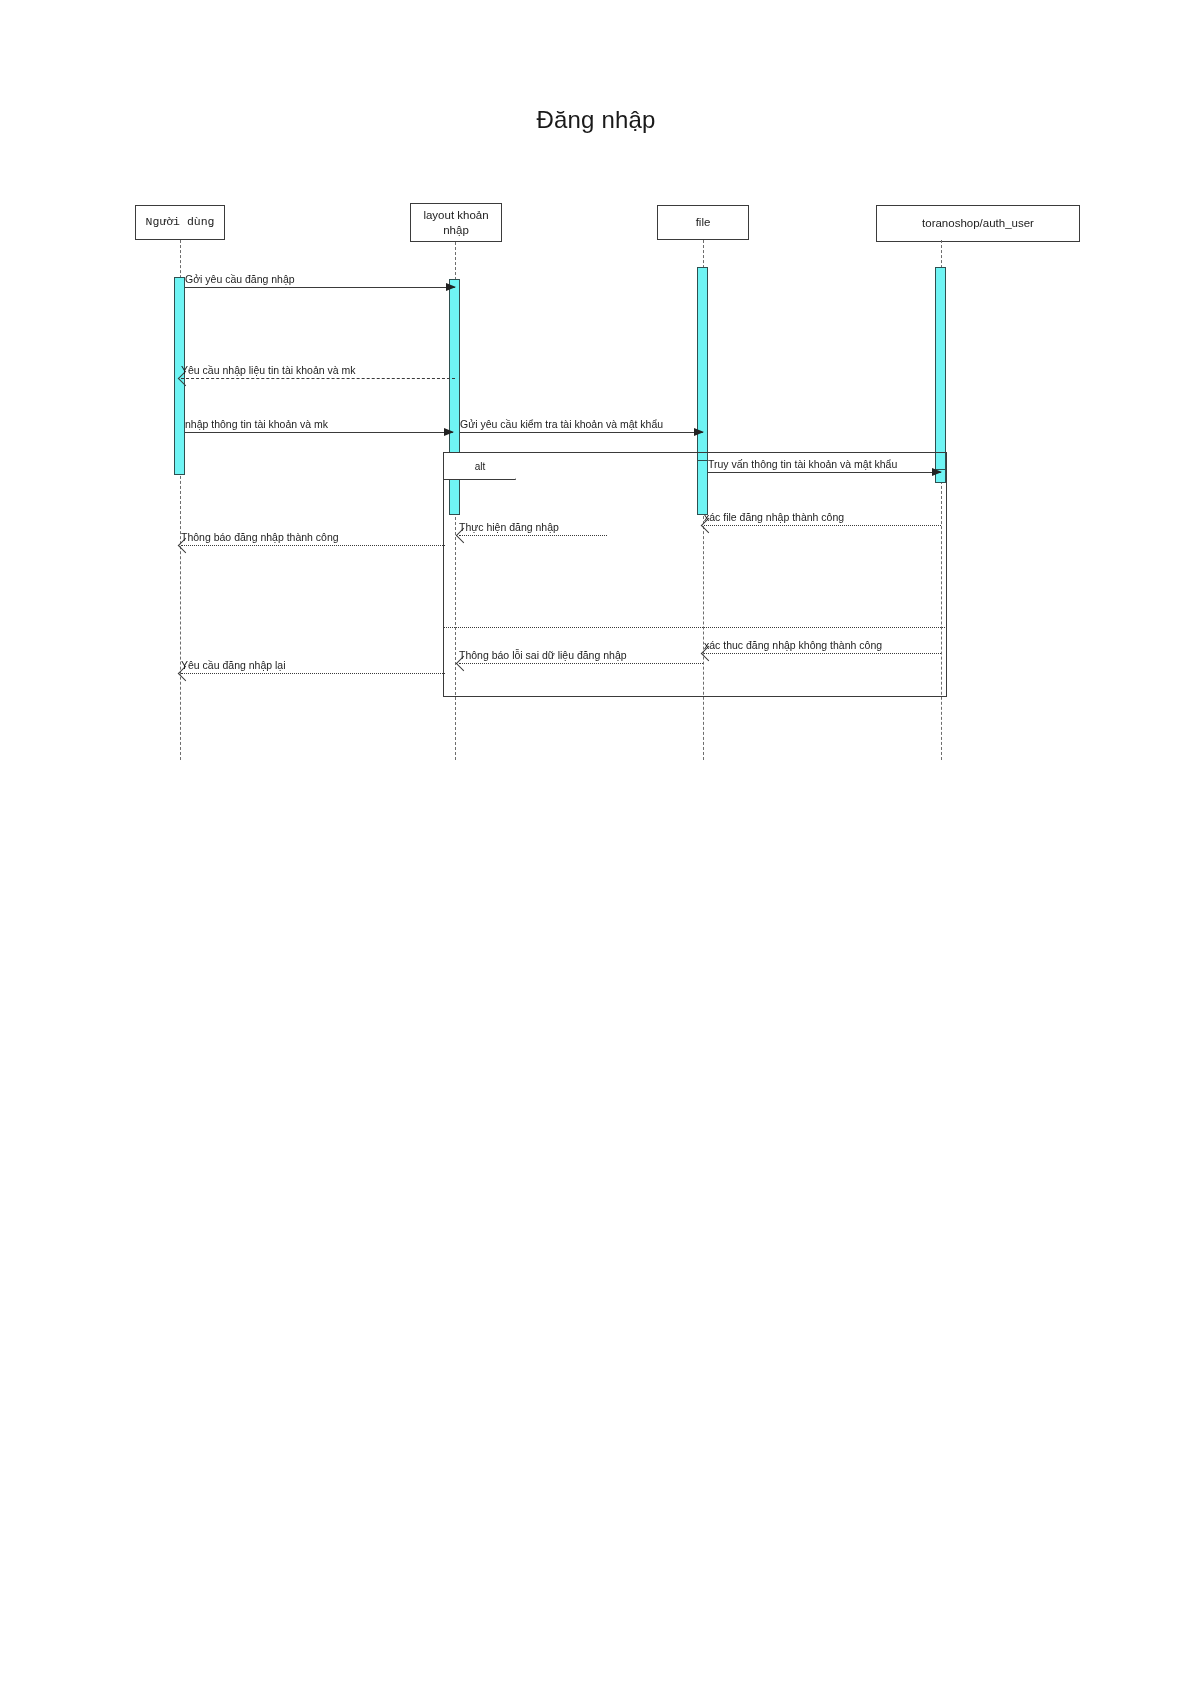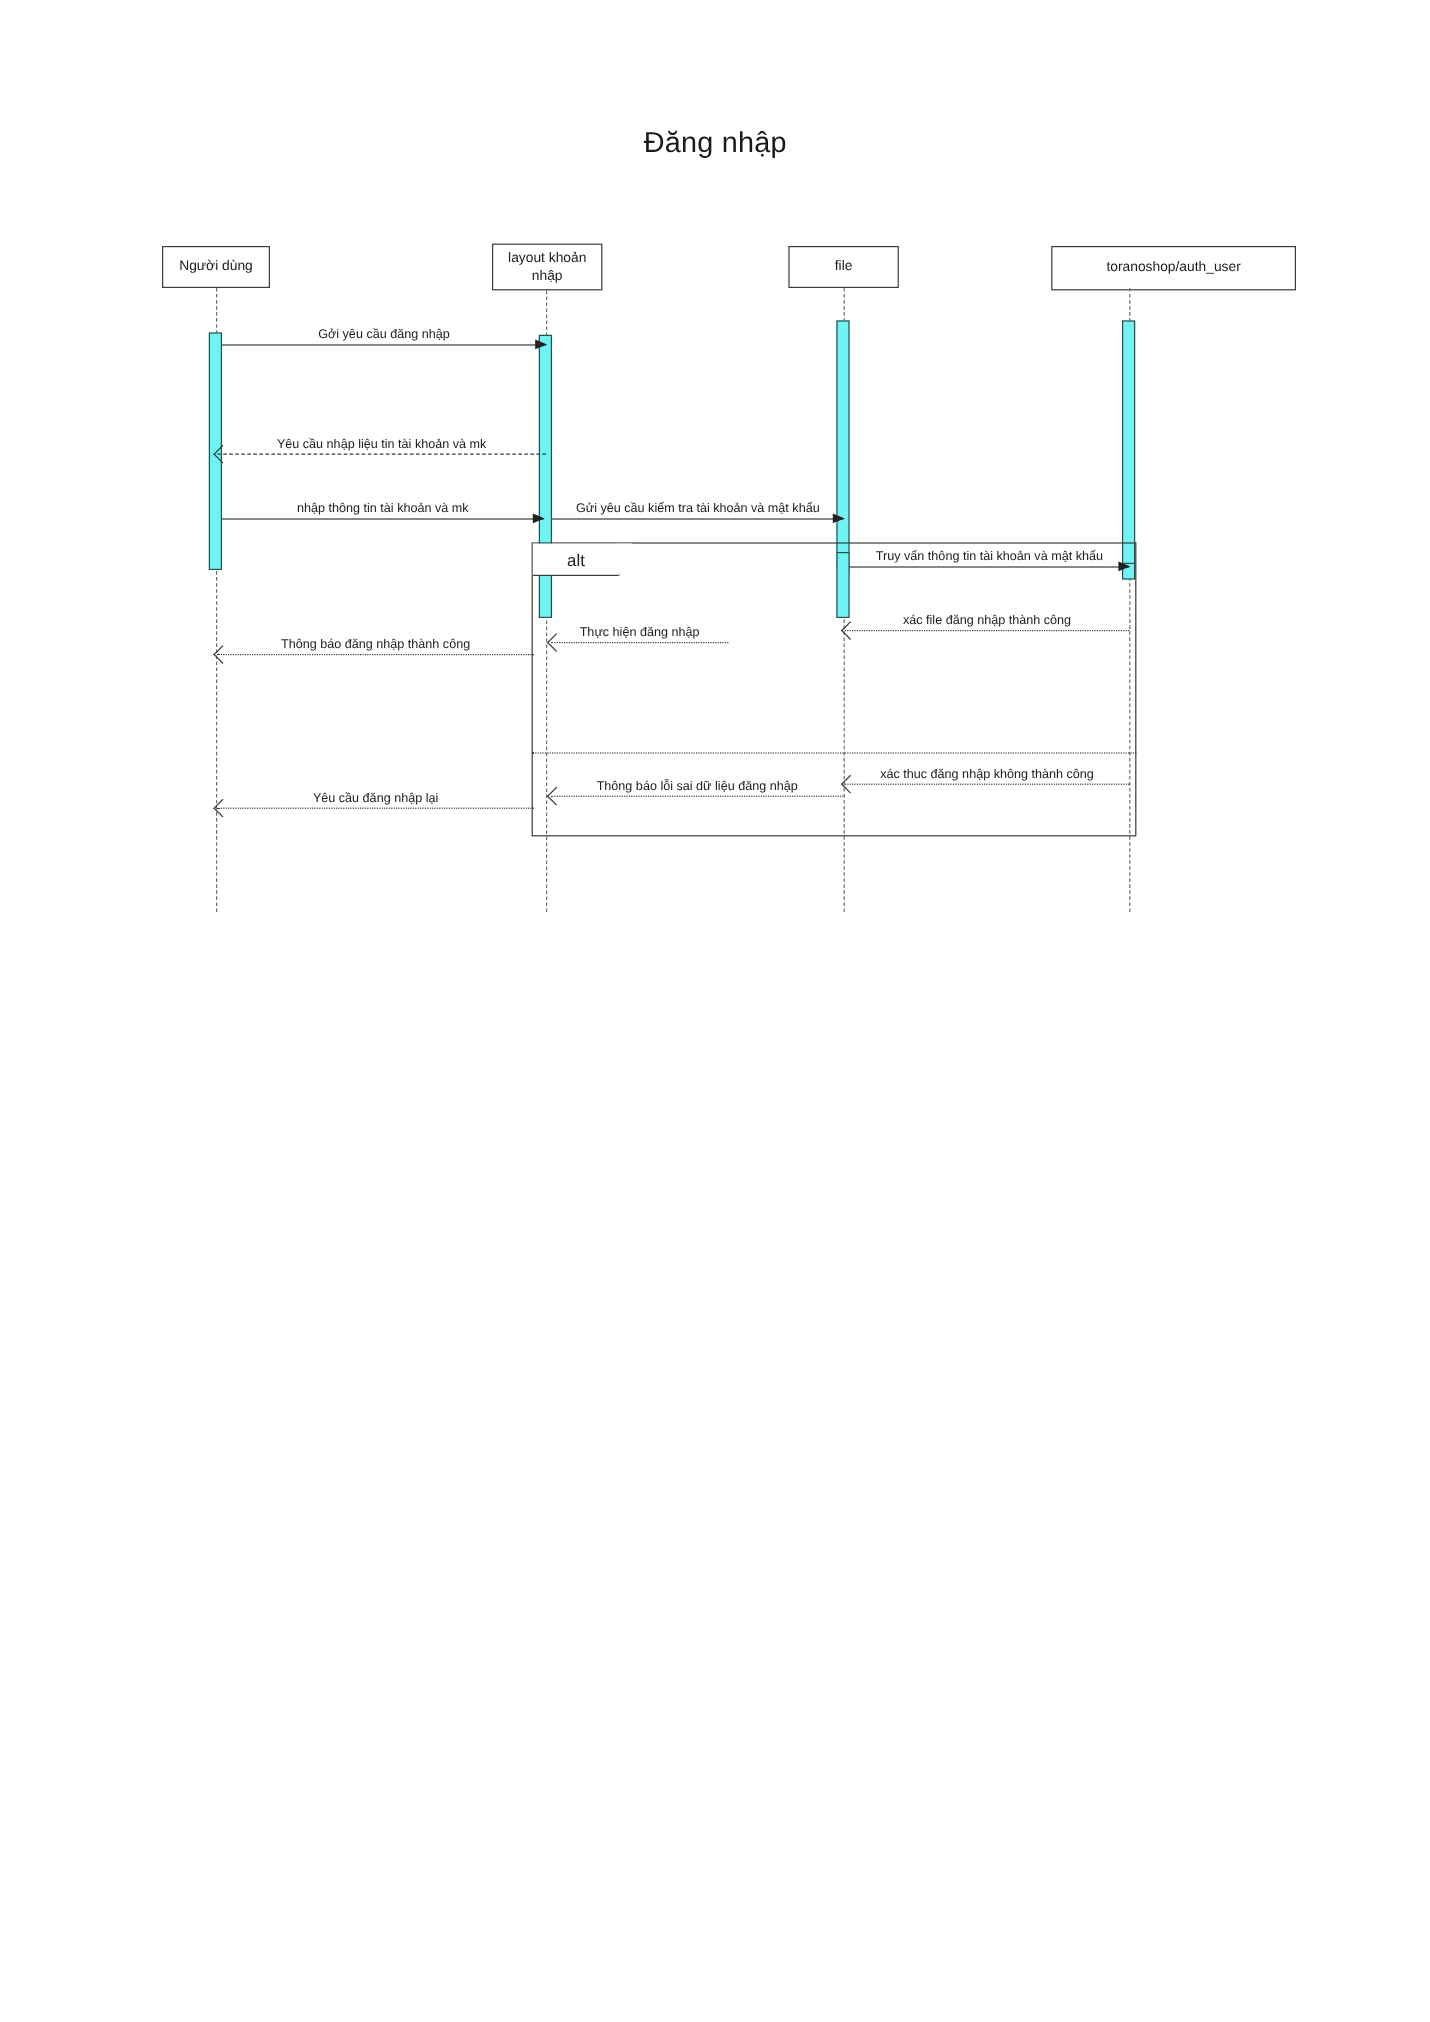--- a/index.html
+++ b/index.html
@@ -57,21 +57,21 @@
     border-left:10px solid #222;
   }
   .head.left.open{
     left:-1px;top:-5px;width:10px;height:10px;
     border-left:1.4px solid #3a3a3a;
     border-bottom:1.4px solid #3a3a3a;
     transform:rotate(45deg);
   }
   .mlabel{
     position:absolute;bottom:3px;width:100%;
-    text-align:center;font-size:10.5px;color:#1c1c1c;
+    font-size:10.5px;color:#1c1c1c;
     white-space:nowrap;
   }
 
   
   .frag{
     position:absolute;
     border:1.2px solid #3a3a3a;
     box-sizing:border-box;
     background:transparent;
   }
@@ -85,35 +85,35 @@
   }
   .frag-tag:after{
     content:"";position:absolute;right:-12px;top:0;
     width:0;height:0;
     border-top:27px solid #fff;
     border-right:12px solid transparent;
   }
   .frag-tag-label{
     position:absolute;left:0;top:0;width:72px;height:27px;
     display:flex;align-items:center;justify-content:center;
-    font-size:14px;color:#1c1c1c;z-index:3;
+    font-size:10px;color:#1c1c1c;z-index:3;
   }
   .frag-divider{
     position:absolute;height:0;
     border-top:1.6px dotted #3a3a3a;
   }
 </style>
 </head>
 <body>
 
 <div id="page">
 
   <div class="title">Đăng nhập</div>
 
-  <div class="pbox" style="left:135px;top:205px;width:90px;height:35px;">
+  <div class="pbox" style="left:135px;top:205px;width:90px;height:35px;font-family:Liberation Mono, monospace;">
     <span>Người dùng</span>
   </div>
   <div class="lifeline" style="left:180px;top:240px;height:520px;"></div>
 
   <div class="pbox" style="left:410px;top:203px;width:92px;height:39px;">
     <span>layout khoản nhập</span>
   </div>
   <div class="lifeline" style="left:455px;top:242px;height:518px;"></div>
 
   <div class="pbox" style="left:657px;top:205px;width:92px;height:35px;">

